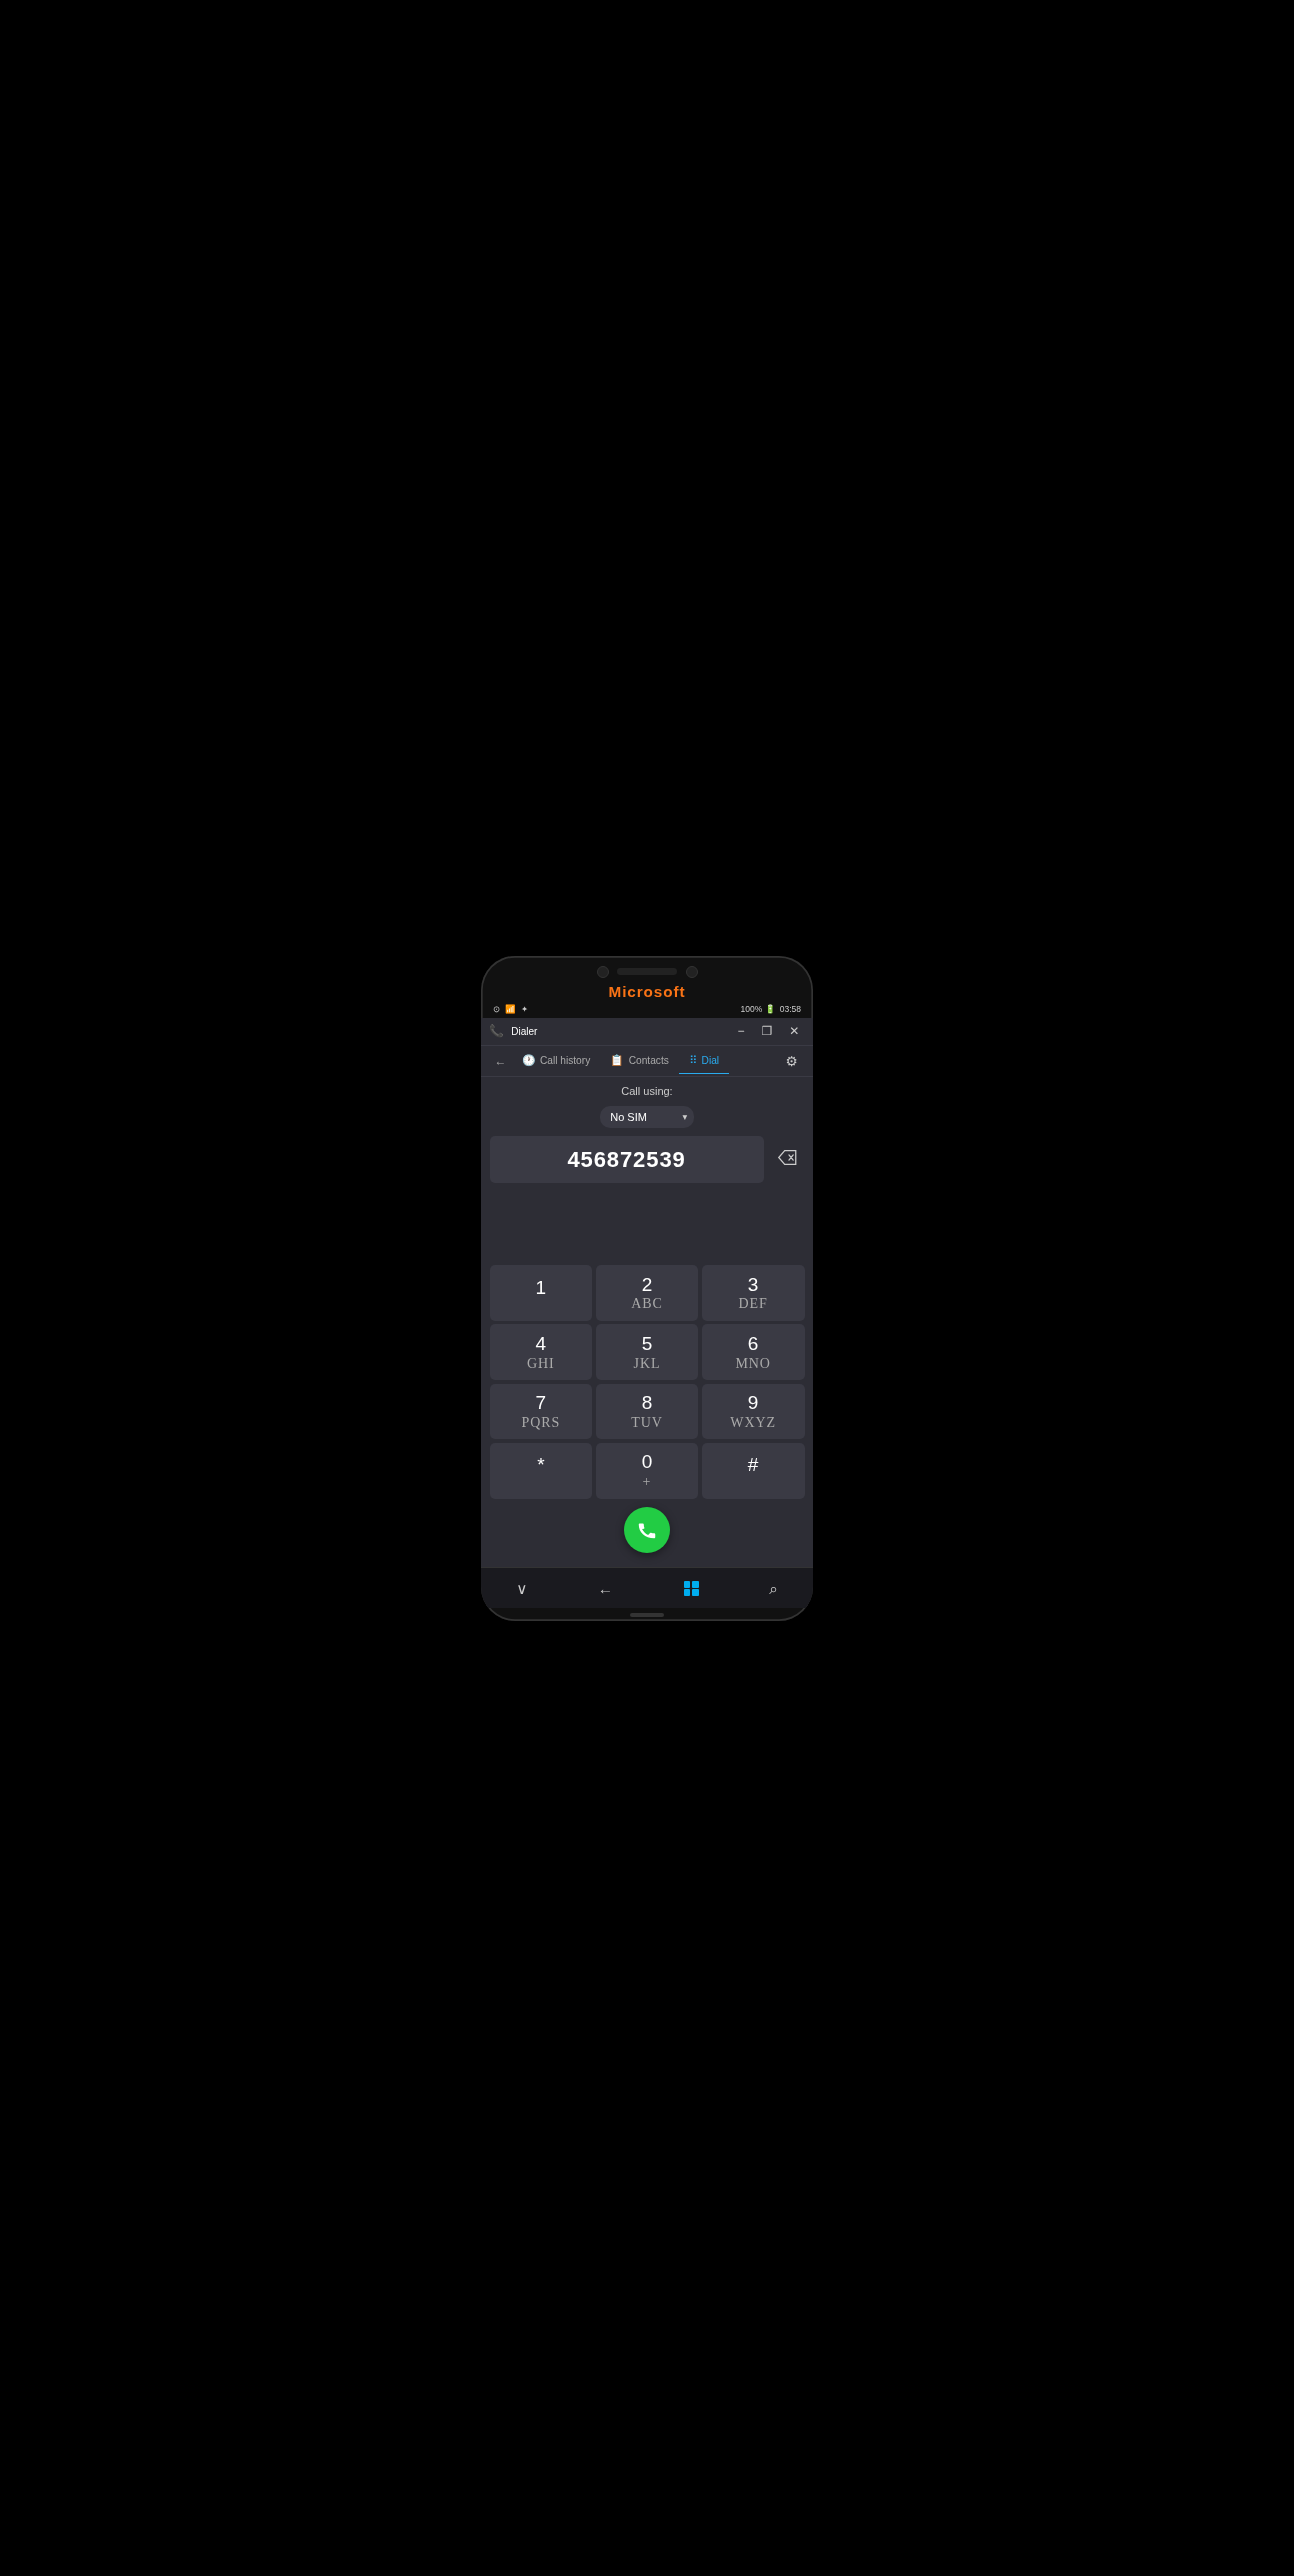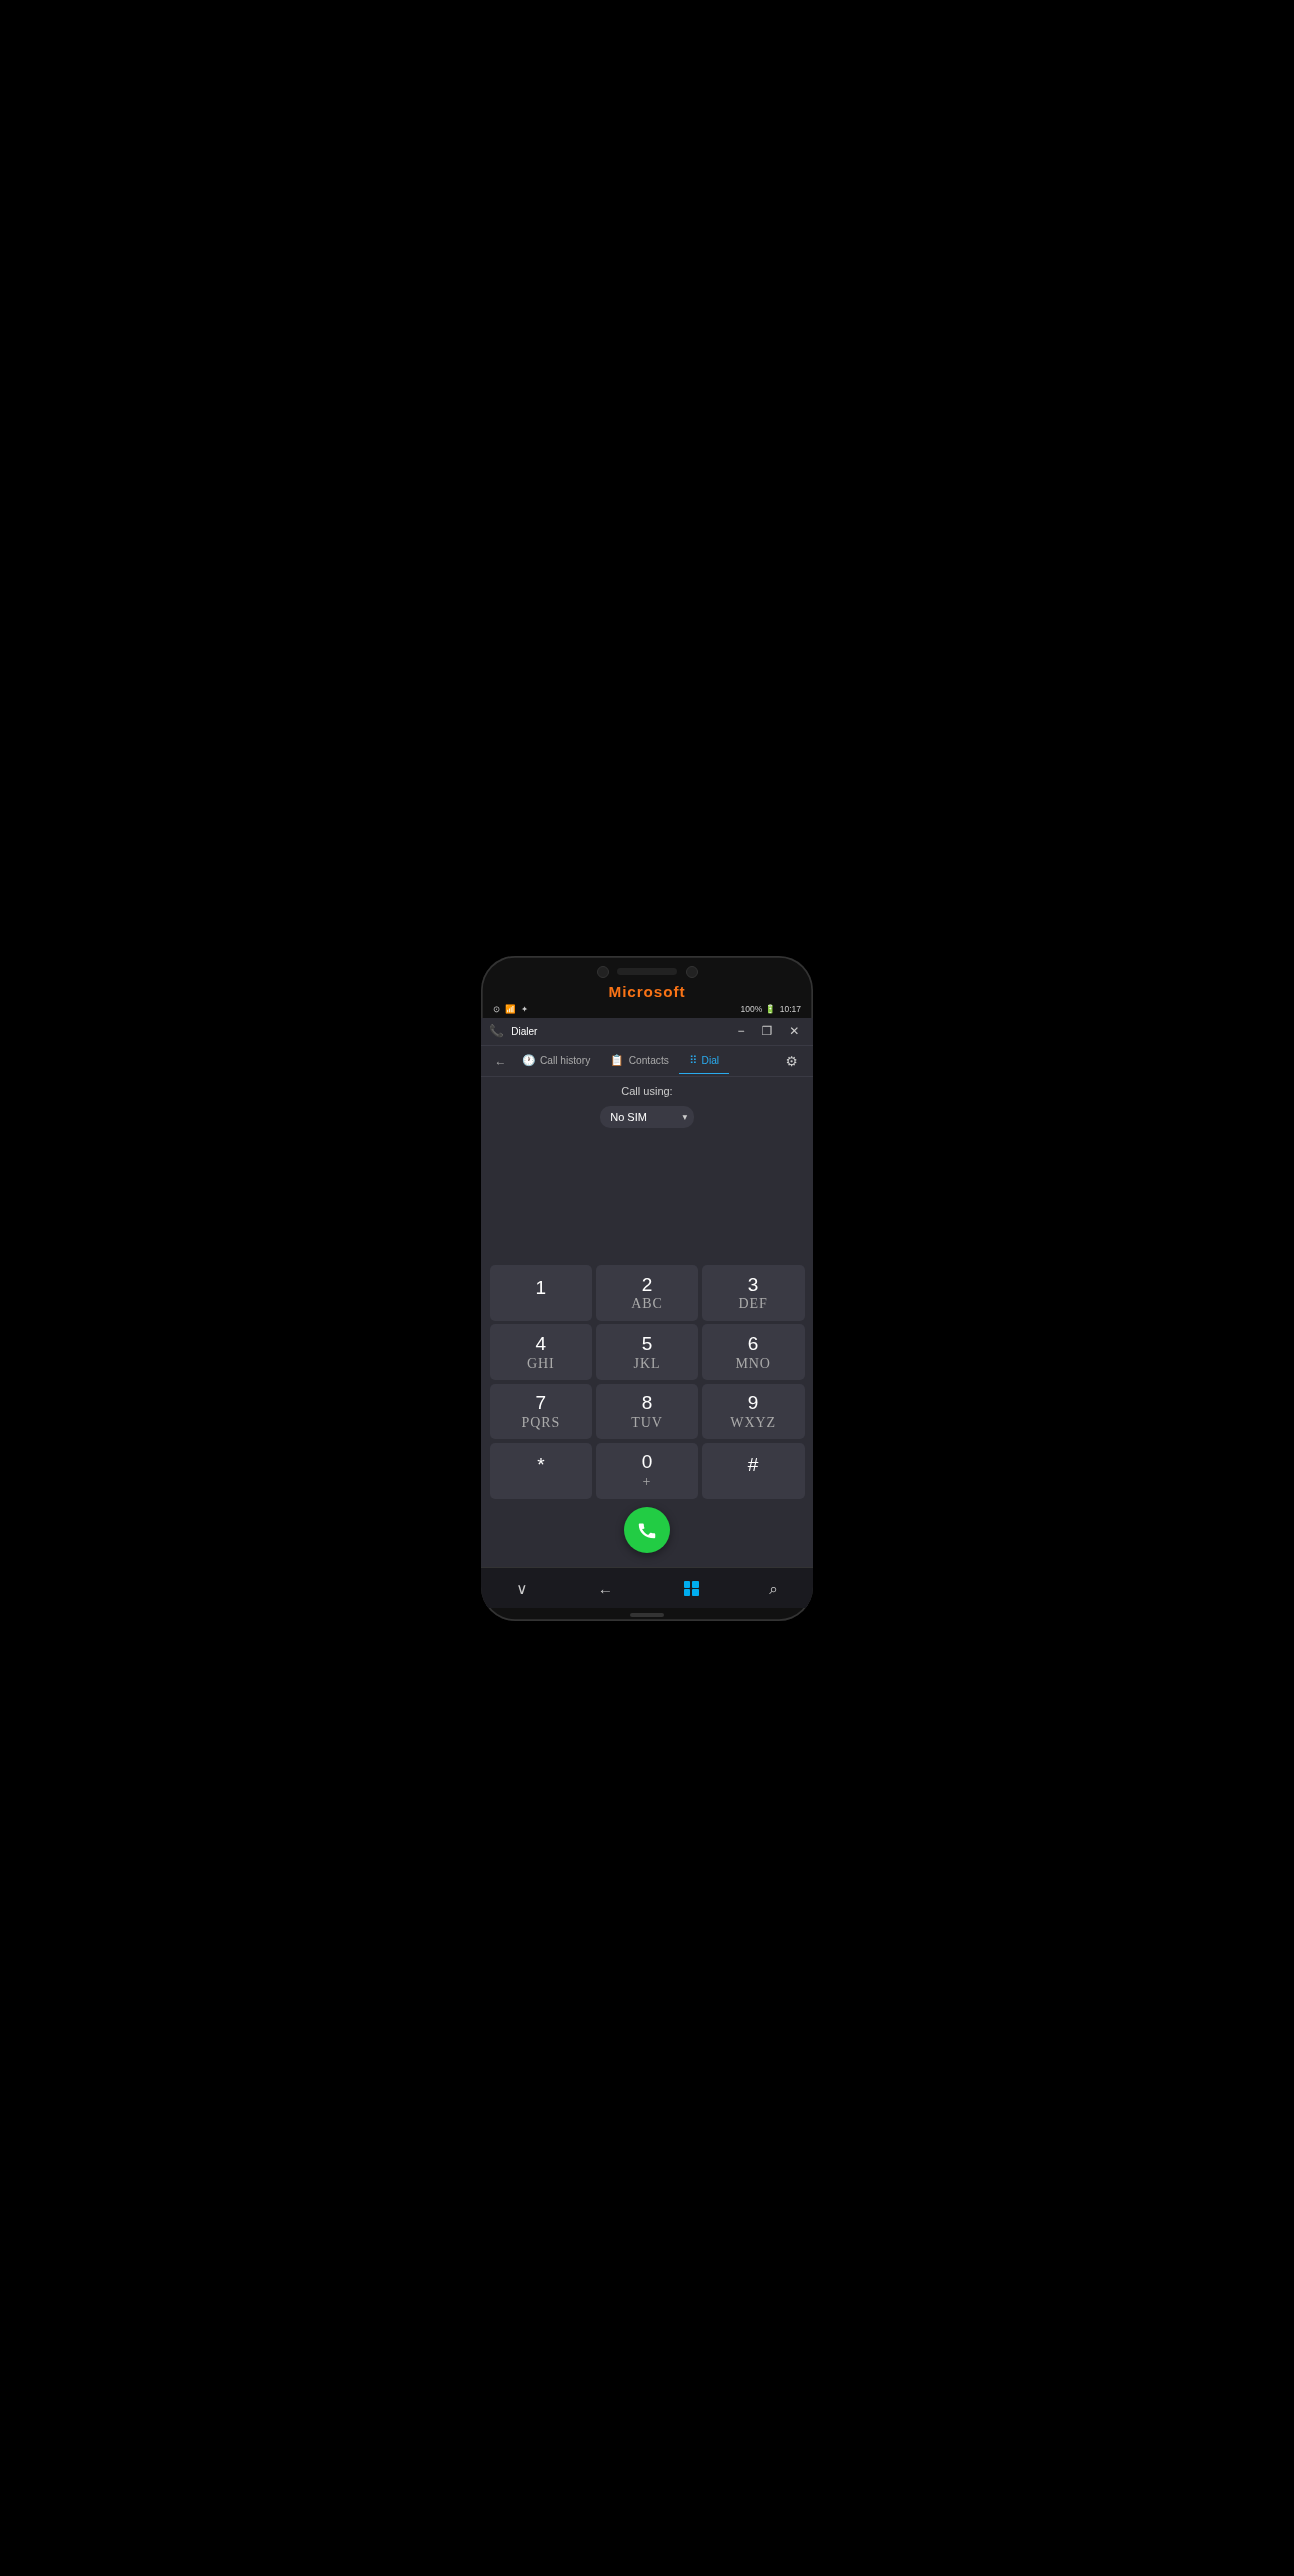--- a/index.html
+++ b/index.html
@@ -274,21 +274,21 @@
 
   <div class="status-bar">
     <div class="status-left">
       <span>⊙</span>
       <span>📶</span>
       <span>✦</span>
     </div>
     <div class="status-right">
       <span>100%</span>
       <span>🔋</span>
-      <span>10:17</span>
+      <span>03:58</span>
     </div>
   </div>
 
   <div class="app-window">
 
     <div class="title-bar">
       <div class="title-bar-left">
         <span class="title-bar-icon">📞</span>
         <span class="title-bar-title">Dialer</span>
       </div>
@@ -321,20 +321,31 @@
       <div class="call-using-row">
         <span class="call-using-label">Call using:</span>
         <div class="dropdown-wrapper">
           <select>
             <option>No SIM</option>
           </select>
           <span class="dropdown-chevron">▾</span>
         </div>
       </div>
 
+      <div class="number-display-row">
+        <div class="number-display">
+          <span class="number-display-text">456872539</span>
+        </div>
+        <div class="backspace-btn">
+          <svg width="20.5" height="17" viewBox="0 0 24 20" fill="none" xmlns="http://www.w3.org/2000/svg">
+            <path d="M9 2L2 10L9 18H22V2H9Z" stroke="#ccc" stroke-width="1.5" fill="none"></path>
+            <path d="M14 7L19 13M19 7L14 13" stroke="#ccc" stroke-width="1.5" stroke-linecap="round"></path>
+          </svg>
+        </div>
+      </div>
 
       <div class="spacer"></div>
 
       <div class="dialpad">
         <div class="dialpad-key">
           <span class="key-num">1</span>
           <span class="key-sub"></span>
         </div>
         <div class="dialpad-key">
           <span class="key-num">2</span>

